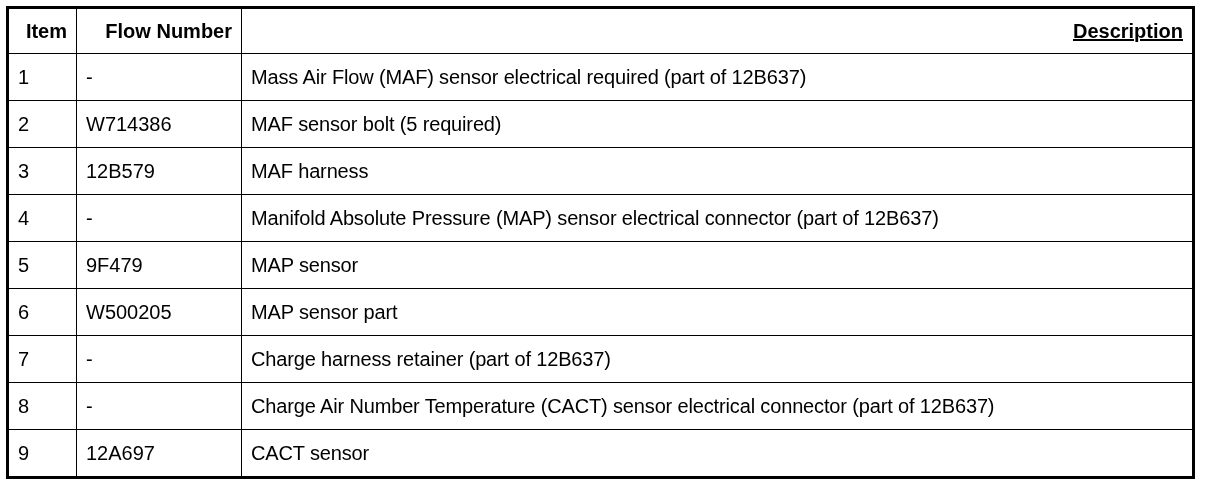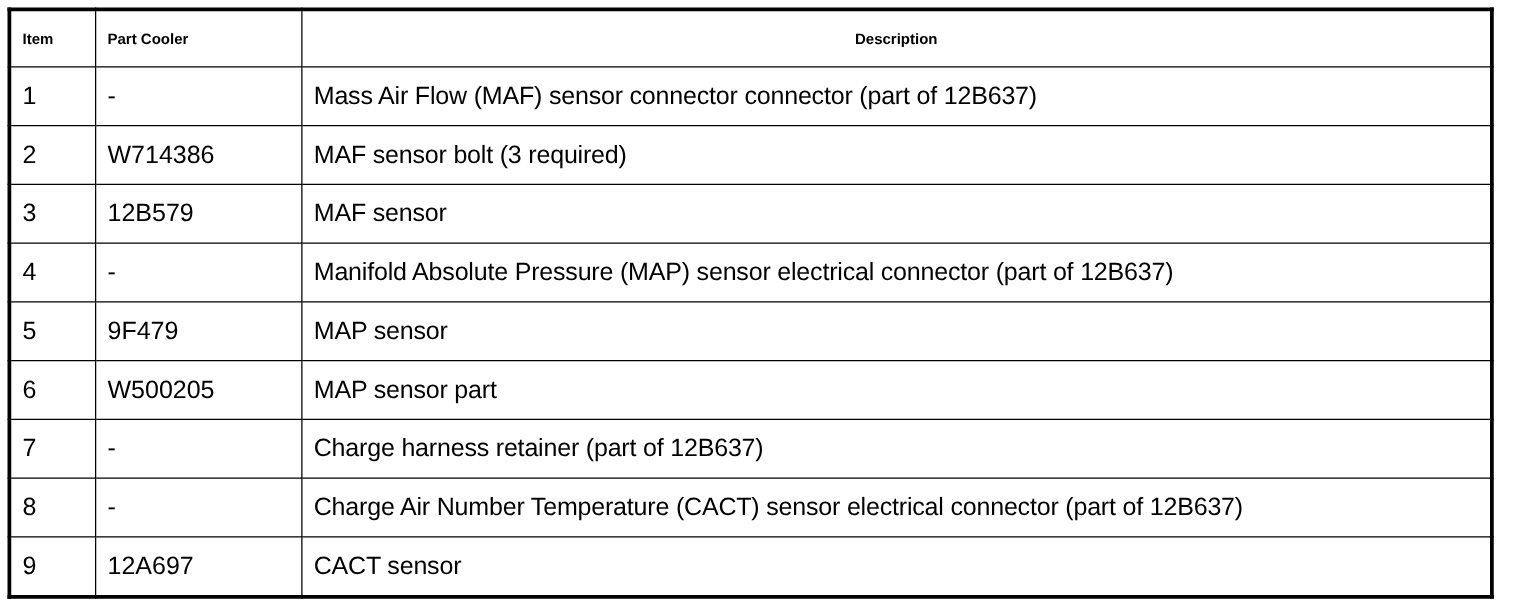--- a/index.html
+++ b/index.html
@@ -45,29 +45,31 @@
     font-size: 20px;
     line-height: 22px;
     white-space: nowrap;
     overflow: hidden;
     background: #ffffff;
   }
 
   table.parts-table thead th {
     font-weight: bold;
     height: 44px;
-    font-size: 12px;
+    font-size: 20px;
+    text-align: right;
   }
 
   th.hdr-item,
   th.hdr-part {
     text-align: left;
   }
   th.hdr-desc {
     text-align: center;
+    text-decoration: underline;
   }
 
   td.cell-item,
   td.cell-part,
   td.cell-desc {
     font-weight: normal;
     text-align: left;
   }
 
   td.cell-desc {
@@ -80,39 +82,39 @@
 <div class="page">
   <table class="parts-table">
     <colgroup>
       <col class="col-item">
       <col class="col-part">
       <col class="col-desc">
     </colgroup>
     <thead>
       <tr>
         <th class="hdr-item">Item</th>
-        <th class="hdr-part">Part Cooler</th>
+        <th class="hdr-part">Flow Number</th>
         <th class="hdr-desc">Description</th>
       </tr>
     </thead>
     <tbody>
       <tr>
         <td class="cell-item">1</td>
         <td class="cell-part">-</td>
-        <td class="cell-desc">Mass Air Flow (MAF) sensor connector connector (part of 12B637)</td>
+        <td class="cell-desc">Mass Air Flow (MAF) sensor electrical required (part of 12B637)</td>
       </tr>
       <tr>
         <td class="cell-item">2</td>
         <td class="cell-part">W714386</td>
-        <td class="cell-desc">MAF sensor bolt (3 required)</td>
+        <td class="cell-desc">MAF sensor bolt (5 required)</td>
       </tr>
       <tr>
         <td class="cell-item">3</td>
         <td class="cell-part">12B579</td>
-        <td class="cell-desc">MAF sensor</td>
+        <td class="cell-desc">MAF harness</td>
       </tr>
       <tr>
         <td class="cell-item">4</td>
         <td class="cell-part">-</td>
         <td class="cell-desc">Manifold Absolute Pressure (MAP) sensor electrical connector (part of 12B637)</td>
       </tr>
       <tr>
         <td class="cell-item">5</td>
         <td class="cell-part">9F479</td>
         <td class="cell-desc">MAP sensor</td>

